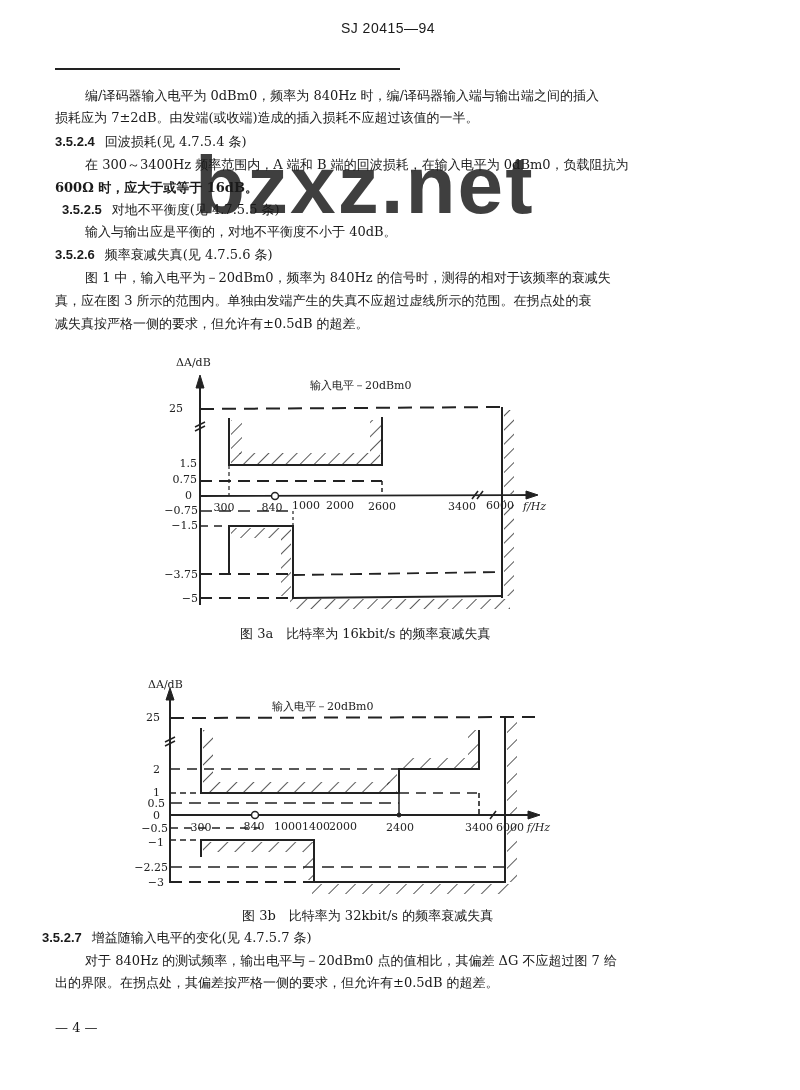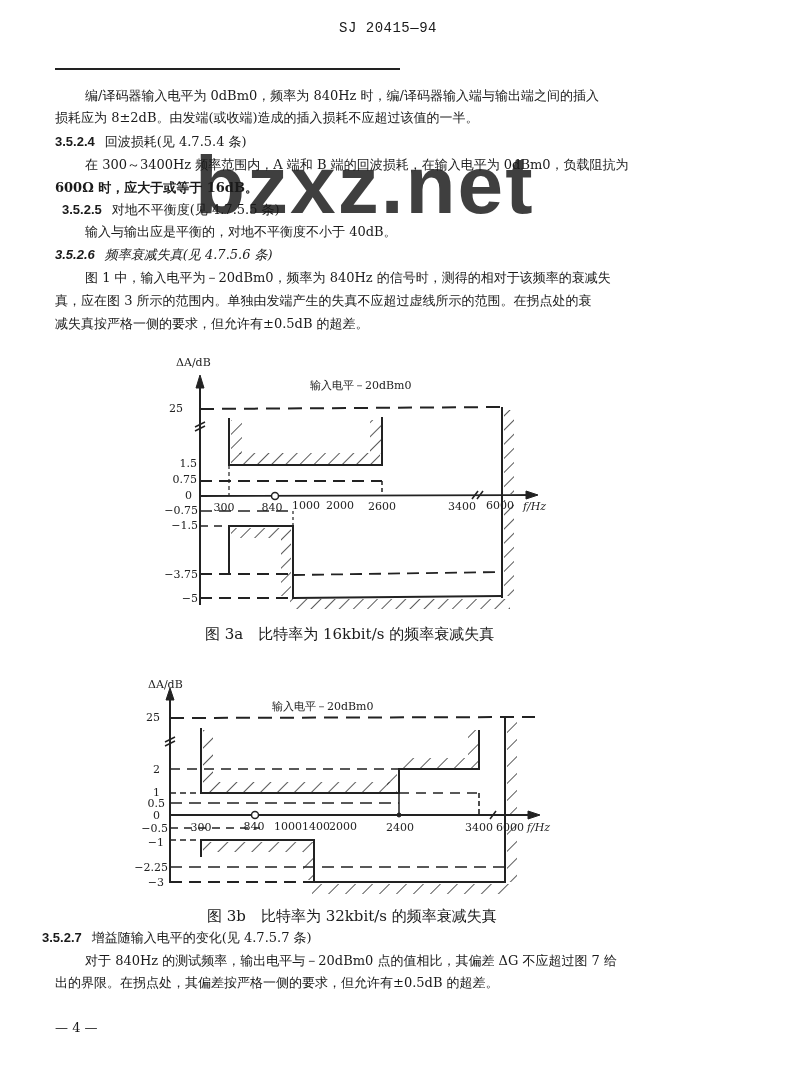--- a/index.html
+++ b/index.html
@@ -1,57 +1,57 @@
 <!DOCTYPE html>
 <html><head>
 <meta charset="utf-8">
 <style>
   html, body { margin:0; padding:0; background:#ffffff; }
   body { width:800px; height:1090px; position:relative; overflow:hidden;
          font-family:"DejaVu Serif", "Liberation Serif", serif; color:#1a1a1a; }
   .hdr { position:absolute; top:20px; left:0; width:776px; text-align:center;
-         font-family:Liberation Mono, monospace; font-size:14px; letter-spacing:0.5px; }
+         font-family:Liberation Sans, sans-serif; font-size:14px; letter-spacing:0.5px; }
   .hrule { position:absolute; top:70px; left:55px; width:345px; border-top:2px solid #222; }
   .p { position:absolute; font-size:13px; line-height:20px; white-space:nowrap; }
   .sec { position:absolute; font-size:13px; line-height:20px; white-space:nowrap; }
   .sec .num { font-family:"Liberation Sans","DejaVu Sans",sans-serif; font-weight:bold; margin-right:10px; }
   .watermark { position:absolute; left:195px; top:138px; font-family:"Liberation Sans","DejaVu Sans",sans-serif;
                font-weight:bold; font-size:82px; color:#000000; letter-spacing:2px; opacity:0.75; z-index:0; }
   .content { position:relative; z-index:1; }
   svg text { font-family:"DejaVu Serif","Liberation Serif",serif; }
-  .caption { position:absolute; font-size:15px; white-space:nowrap; }
+  .caption { position:absolute; font-size:13px; white-space:nowrap;margin-left:35px; }
   .pageno { position:absolute; left:55px; top:1020px; font-size:13px; }
 </style>
 </head>
 <body>
 
 <div class="watermark">bzxz.net</div>
 
 <div class="content">
 
   <div class="hdr">SJ 20415—94</div>
   <div class="hrule" style="top:68px;left:55px;width:345px;"></div>
   <div class="hrule" style="top:68px;left:400px;width:0;"></div>
   <div style="position:absolute;top:68px;left:55px;width:345px;border-top:2px solid #222;"></div>
 
   <div class="p" style="left:85px;top:86px;">编/译码器输入电平为 0dBm0，频率为 840Hz 时，编/译码器输入端与输出端之间的插入</div>
-  <div class="p" style="left:55px;top:108px;">损耗应为 8±2dB。由发端(或收端)造成的插入损耗不应超过该值的一半。</div>
+  <div class="p" style="left:55px;top:108px;">损耗应为 7±2dB。由发端(或收端)造成的插入损耗不应超过该值的一半。</div>
 
   <div class="sec" style="left:55px;top:132px;">
     <span class="num">3.5.2.4</span><span>回波损耗(见 4.7.5.4 条)</span>
   </div>
   <div class="p" style="left:85px;top:155px;">在 300～3400Hz 频率范围内，A 端和 B 端的回波损耗，在输入电平为 0dBm0，负载阻抗为</div>
   <div class="p" style="left:55px;top:178px;font-weight:bold;">600Ω 时，应大于或等于 16dB。</div>
 
   <div class="sec" style="left:62px;top:200px;">
     <span class="num">3.5.2.5</span><span>对地不平衡度(见 4.7.5.5 条)</span>
   </div>
   <div class="p" style="left:85px;top:222px;">输入与输出应是平衡的，对地不平衡度不小于 40dB。</div>
 
-  <div class="sec" style="left:55px;top:245px;font-style:italic;">
+  <div class="sec" style="left:55px;top:245px;">
     <span class="num">3.5.2.6</span><span>频率衰减失真(见 4.7.5.6 条)</span>
   </div>
   <div class="p" style="left:85px;top:268px;">图 1 中，输入电平为－20dBm0，频率为 840Hz 的信号时，测得的相对于该频率的衰减失</div>
   <div class="p" style="left:55px;top:291px;">真，应在图 3 所示的范围内。单独由发端产生的失真不应超过虚线所示的范围。在拐点处的衰</div>
   <div class="p" style="left:55px;top:314px;">减失真按严格一侧的要求，但允许有±0.5dB 的超差。</div>
 
   <svg style="position:absolute;left:150px;top:350px;" width="470" height="270" viewBox="150 350 470 270">
     <defs>
       <pattern id="hatch" width="10" height="10" patternUnits="userSpaceOnUse" patternTransform="rotate(45)">
         <line x1="0" y1="0" x2="0" y2="10" stroke="#222" stroke-width="1.5"></line>

